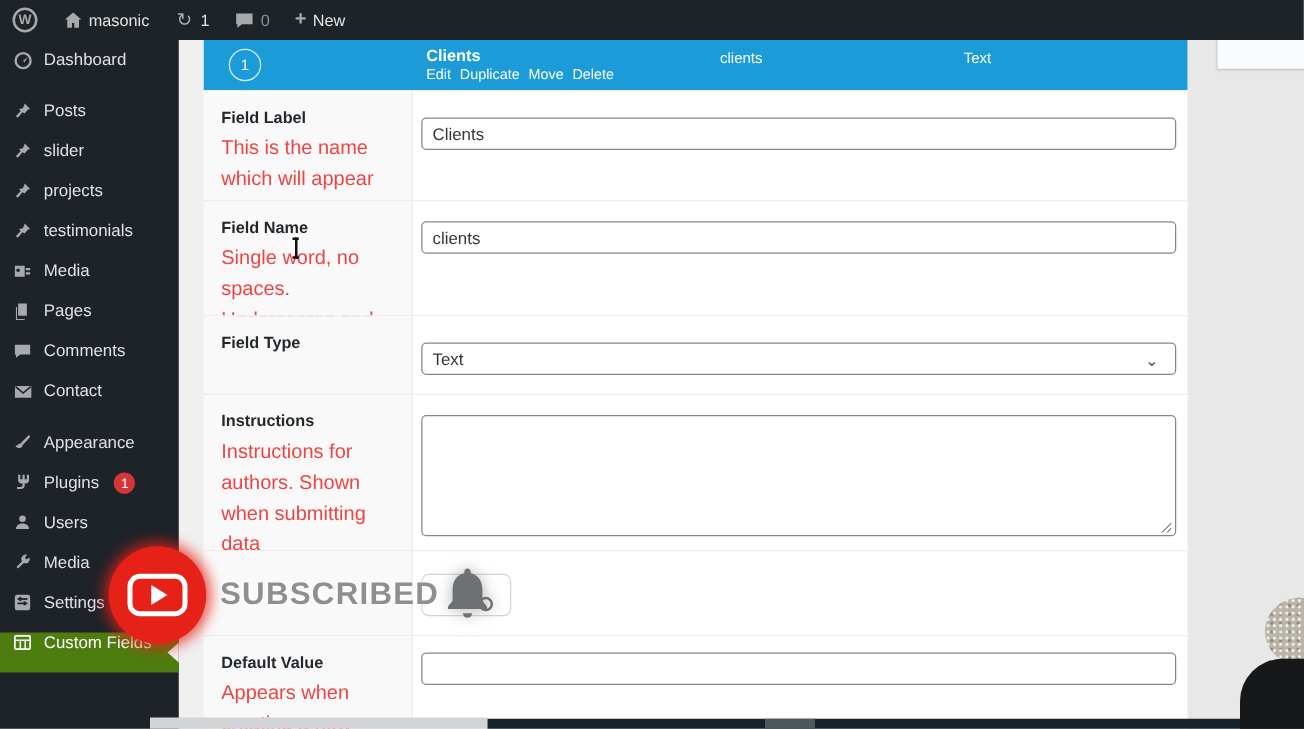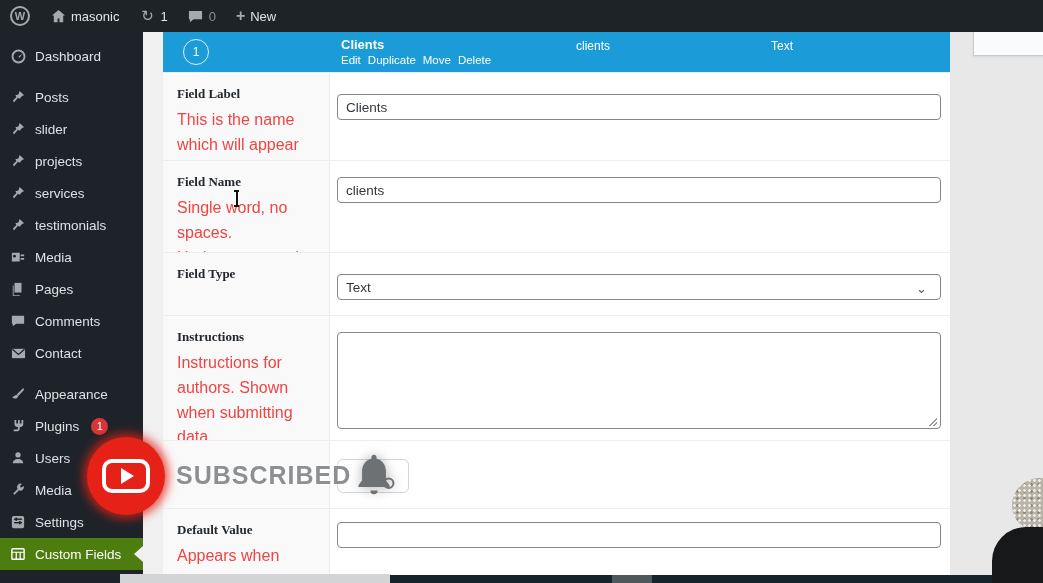--- a/index.html
+++ b/index.html
@@ -15,21 +15,21 @@
              color:#a7aaad; }
   .wp-logo { width:20px; height:20px; border:2px solid #a7aaad; border-radius:50%;
              display:flex; align-items:center; justify-content:center; font-size:11px;
              font-weight:bold; color:#a7aaad; }
   .ab-count-dim { color:#8c8f94; }
   .ab-plus { font-size:16px; color:#a7aaad; font-weight:bold; }
 
   
   #sidebar { position:absolute; left:0; top:32px; width:143px; height:551px;
              background:#1d2329; color:#dcdee0; z-index:20; padding-top:8px; }
-  .sb-item { height:32px; display:flex; align-items:center; gap:9px; padding:0 0 0 10px;
+  .sb-item { height:32px; display:flex; gap:9px; padding:0 0 0 10px;
              font-size:13.5px; cursor:pointer; position:relative; color:#dfe1e3; }
   .sb-item .sb-ic { width:16px; height:16px; color:#a7aaad; display:inline-flex;
                     align-items:center; justify-content:center; flex:0 0 16px; }
   .sb-gap-after { margin-bottom:9px; }
   .sb-gap-before { margin-top:9px; }
   .sb-item.active { background:#4d7c0f; color:#fff; }
   .sb-item.active .sb-ic { color:#fff; }
   .sb-arrow { position:absolute; right:0; top:50%; transform:translateY(-50%);
               width:0; height:0; border-top:8px solid transparent;
               border-bottom:8px solid transparent; border-right:9px solid #f0f0f1; }
@@ -53,21 +53,21 @@
   .fh-title { position:absolute; left:178px; top:5px; font-weight:bold; font-size:13px; }
   .fh-actions { position:absolute; left:178px; top:22px; font-size:11.5px; display:flex; gap:7px; }
   .fh-actions span { cursor:pointer; }
   .fh-name { position:absolute; left:413px; top:7px; font-size:12px; }
   .fh-type { position:absolute; left:608px; top:7px; font-size:12px; }
 
   
   .frow { position:absolute; left:0; width:787px; border-top:1px solid #ededed; }
   .flabel { position:absolute; left:0; top:0; bottom:0; width:167px; background:#f9f9f9;
             border-right:1px solid #ececec; padding:13px 14px 0 14px; }
-  .flabel b { font-size:13px; color:#23282d; display:block; margin-bottom:6px;font-family:Liberation Serif, serif; }
+  .flabel b { font-size:13px; color:#23282d; display:block; margin-bottom:6px; }
   .flabel p { font-size:16px; color:#ef4444; line-height:1.55; }
   .fctrl { position:absolute; left:174px; }
   .tinput, .tselect, .ttextarea {
       width:604px; border:1px solid #848689; border-radius:4px; background:#fff;
       font-size:13.5px; color:#32373c; padding:3px 8px;
       font-family:"Liberation Sans", sans-serif; }
   .tinput { height:26px; }
   .tselect { height:26px; appearance:none; -webkit-appearance:none; }
   .sel-chev { position:absolute; right:14px; top:7px; color:#50575e; font-size:13px; pointer-events:none; }
   .ttextarea { height:97px; resize:none; }
@@ -187,28 +187,20 @@
 
   <div class="sb-item">
     <span class="sb-ic">
       <svg width="14" height="14" viewBox="0 0 16 16">
           <path fill="currentColor" d="M10 1l5 5-2.2.6L10 10l-2-1.2L3.6 14 2 12.4 6.2 8 5 6l3.4-.8z"></path>
         </svg>
     </span>
     <span>projects</span>
   </div>
 
-  <div class="sb-item">
-    <span class="sb-ic">
-      <svg width="14" height="14" viewBox="0 0 16 16">
-          <path fill="currentColor" d="M10 1l5 5-2.2.6L10 10l-2-1.2L3.6 14 2 12.4 6.2 8 5 6l3.4-.8z"></path>
-        </svg>
-    </span>
-    <span>services</span>
-  </div>
 
   <div class="sb-item">
     <span class="sb-ic">
       <svg width="14" height="14" viewBox="0 0 16 16">
           <path fill="currentColor" d="M10 1l5 5-2.2.6L10 10l-2-1.2L3.6 14 2 12.4 6.2 8 5 6l3.4-.8z"></path>
         </svg>
     </span>
     <span>testimonials</span>
   </div>
 

